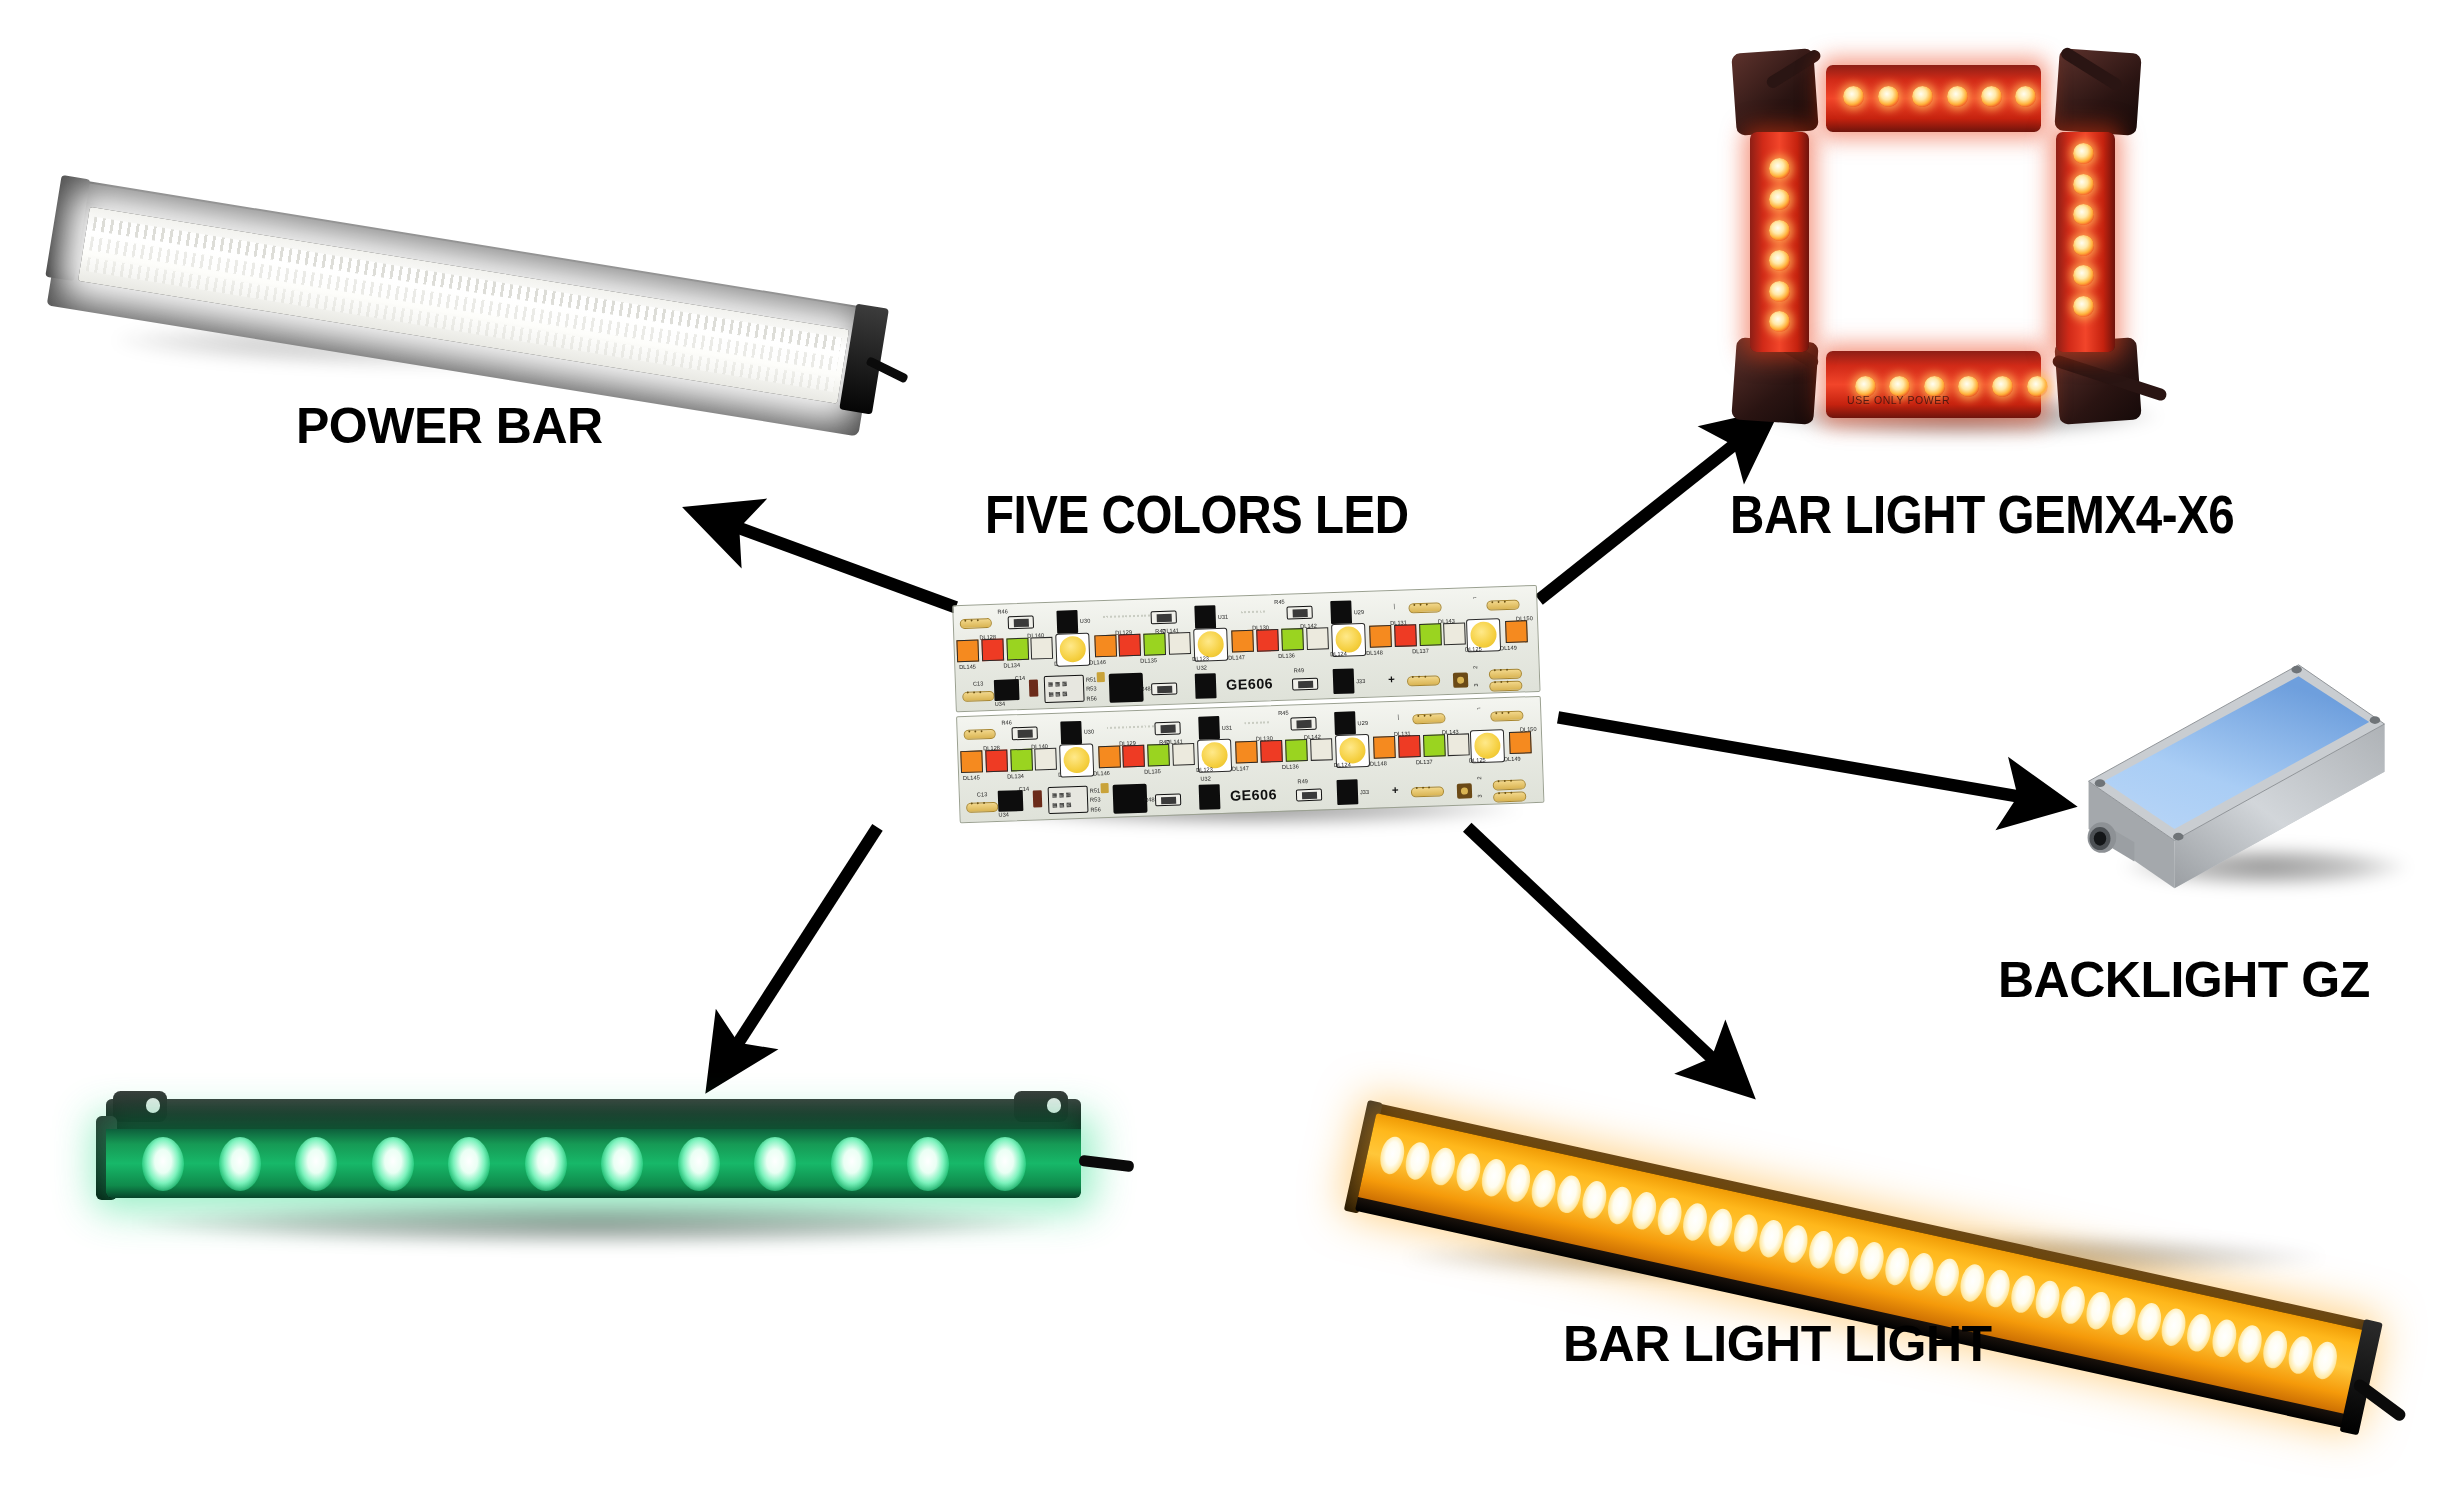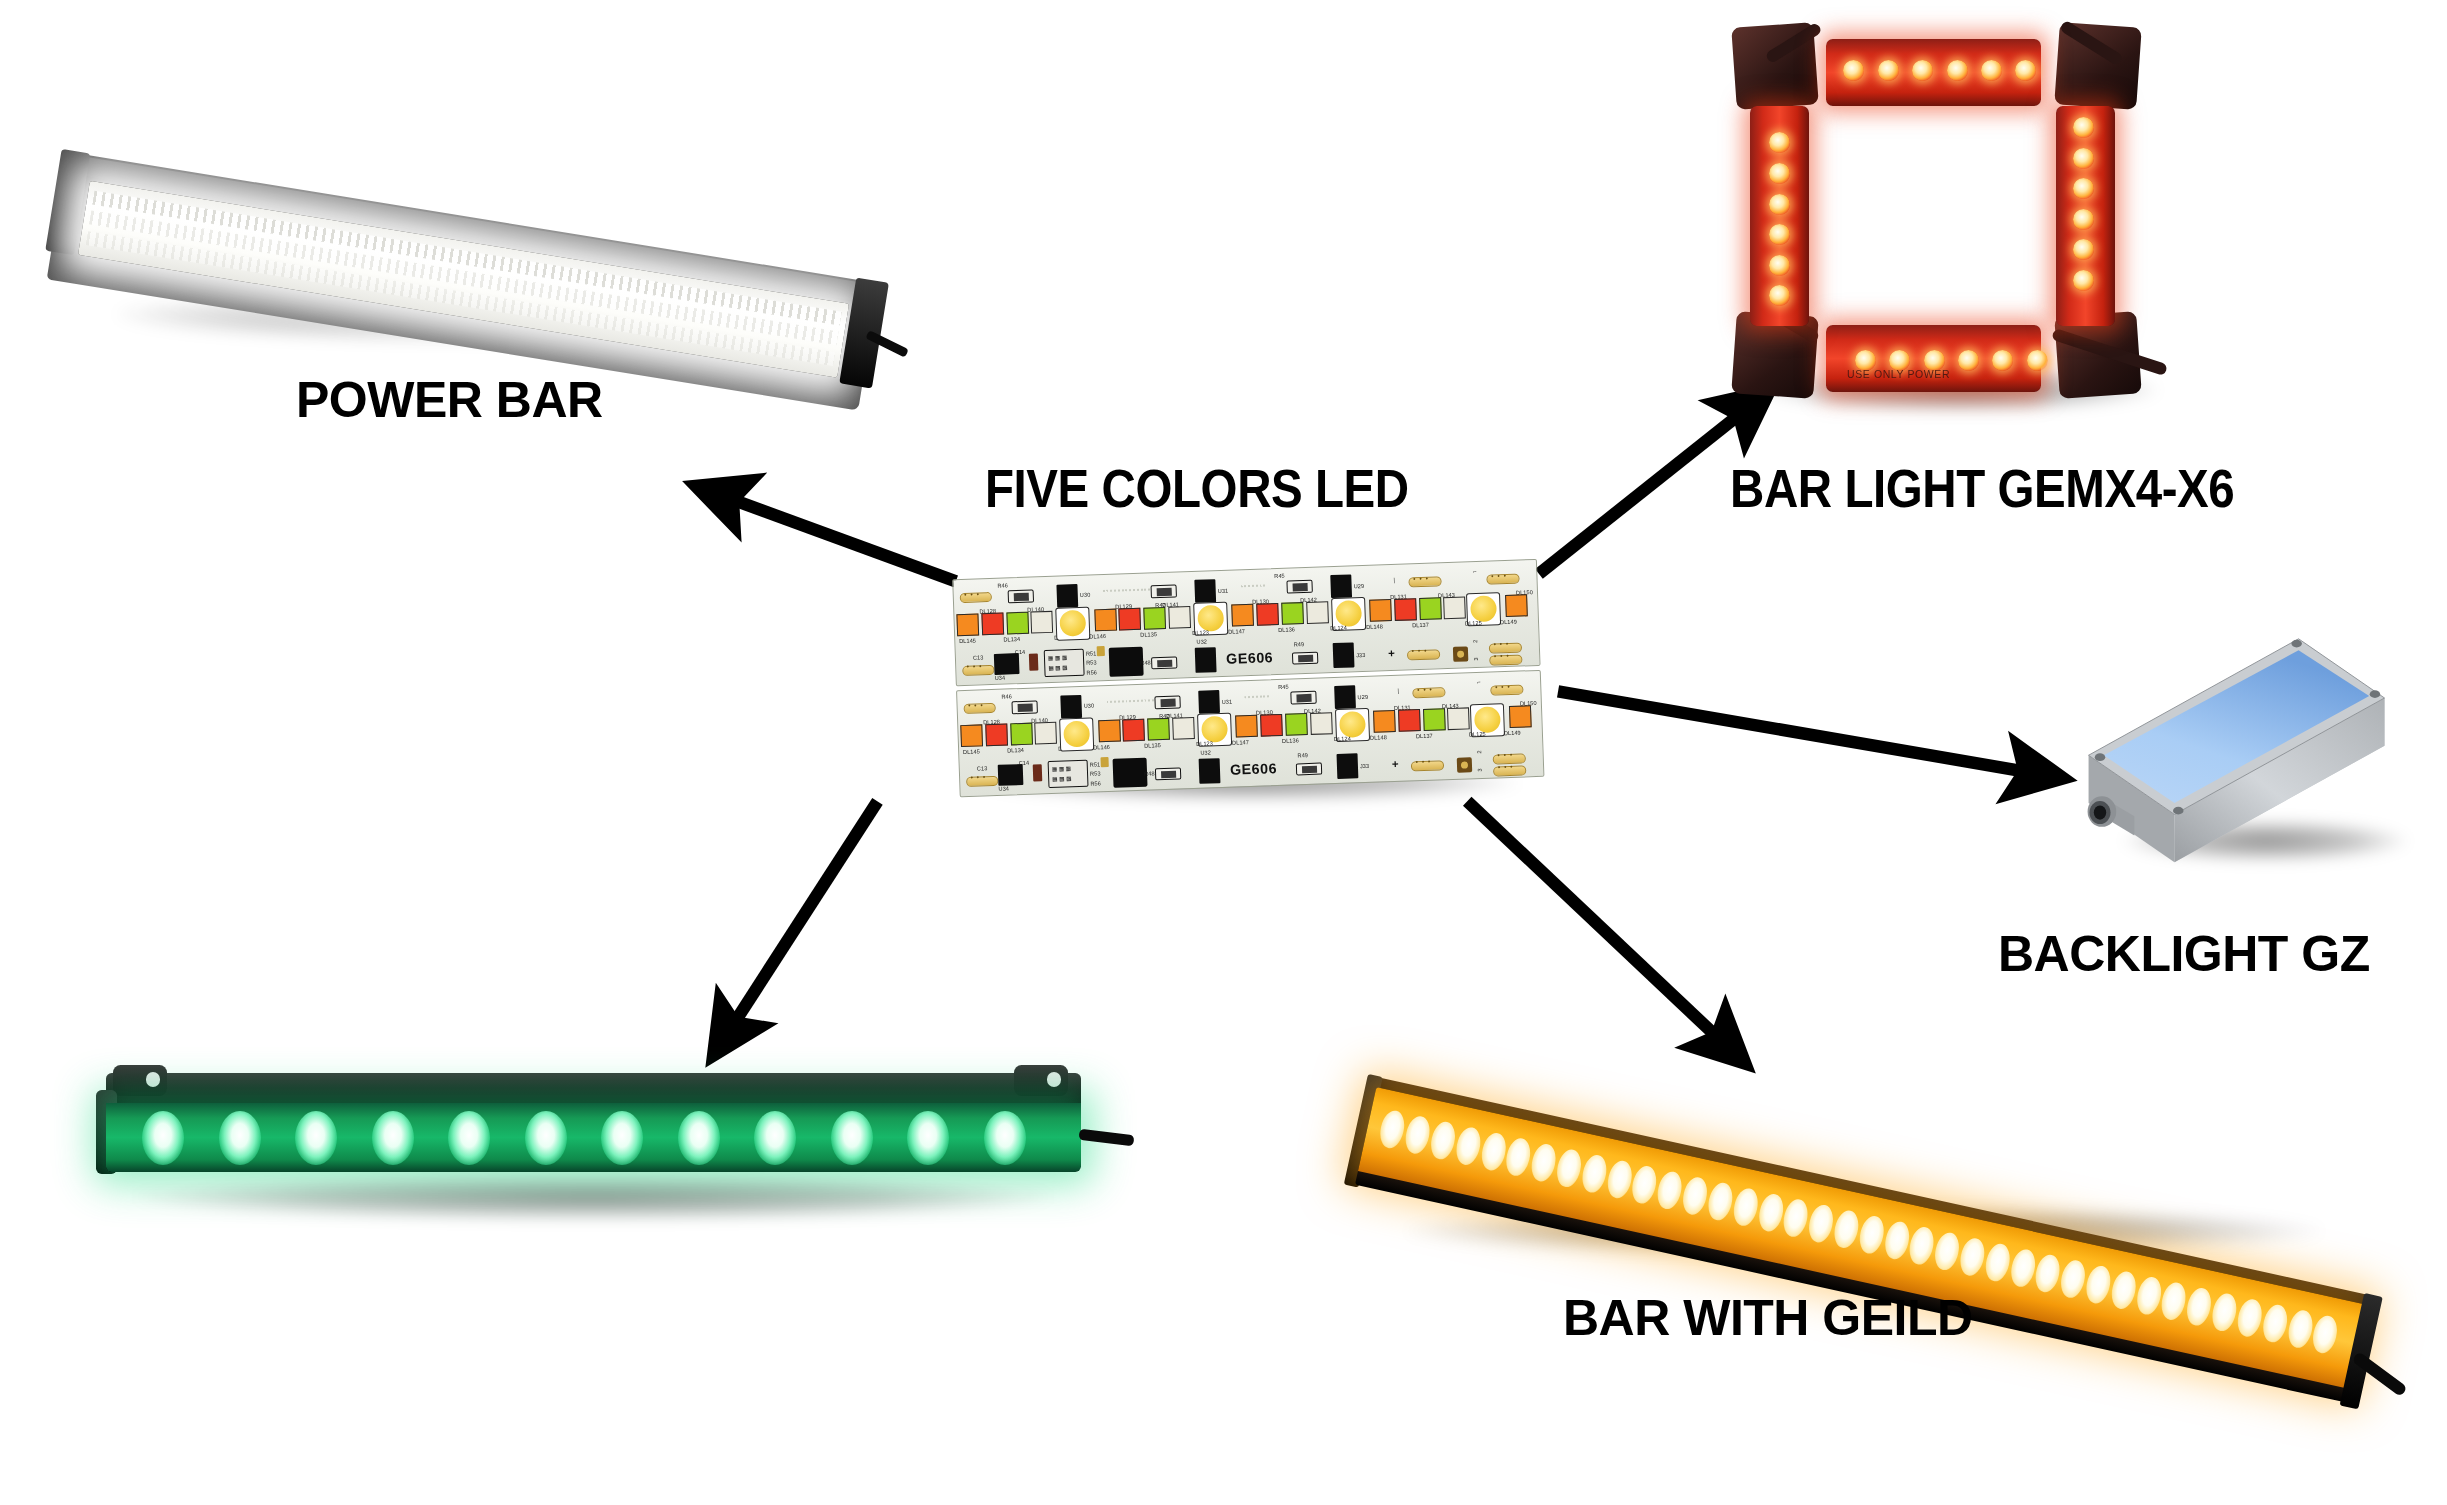--- a/index.html
+++ b/index.html
@@ -6,21 +6,21 @@
   * { box-sizing: border-box; }
   html, body {
     margin: 0; padding: 0;
     background: #ffffff;
   }
   body {
     width: 2447px; height: 1506px;
     position: relative; overflow: hidden;
     font-family: "Liberation Sans", sans-serif;
   }
-  #stage { position: absolute; inset: 0; }
+  #stage { position: absolute; inset: 0; margin-top: 26px; }
 
   .lbl {
     position: absolute;
     font-family: "Liberation Sans", sans-serif;
     font-weight: bold;
     color: #000;
     white-space: nowrap;
     line-height: 1.18;
     letter-spacing: -0.5px;
   }
@@ -468,21 +468,21 @@
         <div class="aled" style="left:891px;"></div>
         <div class="aled" style="left:917px;"></div>
         <div class="aled" style="left:943px;"></div>
         <div class="aled" style="left:968px;"></div>
       </div>
       <div class="frameBot"></div>
       <div class="endcapR"></div>
       <div class="cable"></div>
     </div>
   </div>
-  <div class="lbl" style="left:1563px; top:1289px; font-size:50px;">BAR WITH GEILD</div>
+  <div class="lbl" style="left:1563px; top:1289px; font-size:50px;">BAR LIGHT LIGHT</div>
 
   <div class="prod-shadow" style="left:975px; top:765px; width:545px; height:36px;"></div>
   <div id="pcb">
     <div class="tilt">
 
       <div class="board b1">
 
         <div class="pad" style="left:5.7px;  top:13.4px;"></div>
         <div class="res" style="left:54px; top:12.4px;">
             <i></i>

